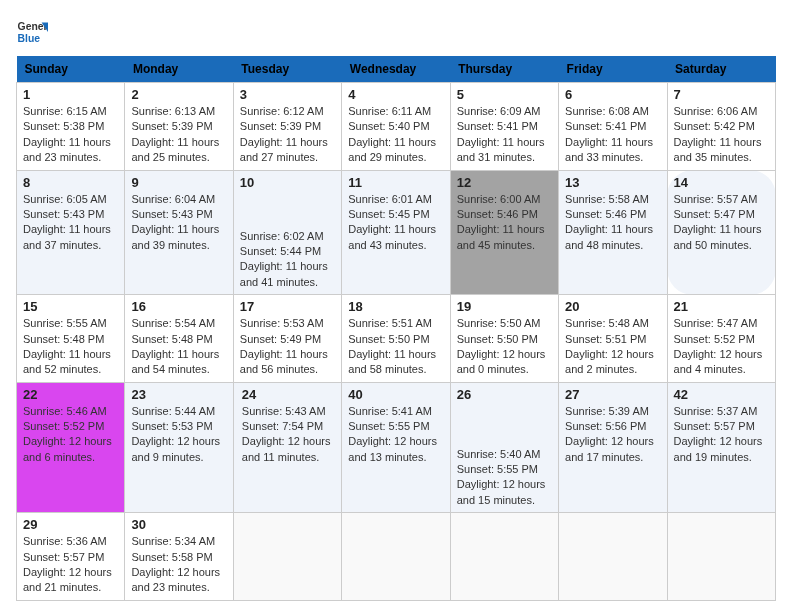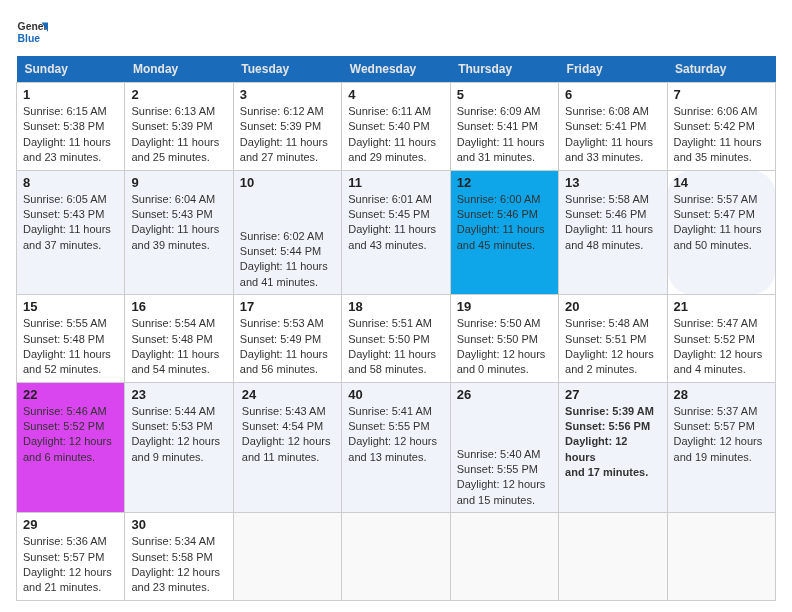--- a/index.html
+++ b/index.html
@@ -37,21 +37,21 @@
       font-size: 14px;
       color: #555;
     }
     .calendar-table {
       width: 100%;
       border-collapse: collapse;
       font-size: 10.5px;
     }
     .calendar-table th {
       background-color: #1a6bba;
-      color: #e5e5e5;
+      color: #000000;
       text-align: left;
       padding: 6px 8px;
       font-size: 12px;
       font-weight: bold;
     }
     .calendar-table td {
       border: 1px solid #ccc;
       vertical-align: top;
       padding: 4px 6px;
       width: calc(100% / 7);
@@ -180,21 +180,21 @@
 Daylight: 11 hours
 and 41 minutes.</div>
         </td>
         <td style="background-color: rgb(240, 244, 250);">
           <span class="day-number">11</span>
           <div class="day-info" style="white-space: pre-line;">Sunrise: 6:01 AM
 Sunset: 5:45 PM
 Daylight: 11 hours
 and 43 minutes.</div>
         </td>
-        <td style="background-color: #0ea5e9;">
+        <td style="background-color: #a3a3a3;">
           <span class="day-number">12</span>
           <div class="day-info" style="white-space: pre-line;">Sunrise: 6:00 AM
 Sunset: 5:46 PM
 Daylight: 11 hours
 and 45 minutes.</div>
         </td>
         <td style="background-color: rgb(240, 244, 250);">
           <span class="day-number">13</span>
           <div class="day-info" style="white-space: pre-line;">Sunrise: 5:58 AM
 Sunset: 5:46 PM
@@ -271,47 +271,47 @@
         <td style="background-color: rgb(240, 244, 250);">
           <span class="day-number">23</span>
           <div class="day-info" style="white-space: pre-line;">Sunrise: 5:44 AM
 Sunset: 5:53 PM
 Daylight: 12 hours
 and 9 minutes.</div>
         </td>
         <td style="background-color: rgb(240, 244, 250); padding-left: 8px;">
           <span class="day-number">24</span>
           <div class="day-info" style="white-space: pre-line;">Sunrise: 5:43 AM
-Sunset: 4:54 PM
+Sunset: 7:54 PM
 Daylight: 12 hours
 and 11 minutes.</div>
         </td>
         <td style="background-color: rgb(240, 244, 250);">
           <span class="day-number">40</span>
           <div class="day-info" style="white-space: pre-line;">Sunrise: 5:41 AM
 Sunset: 5:55 PM
 Daylight: 12 hours
 and 13 minutes.</div>
         </td>
         <td style="background-color: rgb(240, 244, 250);">
           <span class="day-number">26</span>
           <div class="day-info" style="white-space: pre-line; margin-top: 45px;">Sunrise: 5:40 AM
 Sunset: 5:55 PM
 Daylight: 12 hours
 and 15 minutes.</div>
         </td>
         <td style="background-color: rgb(240, 244, 250);">
           <span class="day-number">27</span>
-          <div class="day-info" style="white-space: pre-line; font-weight: bold;">Sunrise: 5:39 AM
+          <div class="day-info" style="white-space: pre-line;">Sunrise: 5:39 AM
 Sunset: 5:56 PM
 Daylight: 12 hours
 and 17 minutes.</div>
         </td>
         <td style="background-color: rgb(240, 244, 250);">
-          <span class="day-number">28</span>
+          <span class="day-number">42</span>
           <div class="day-info" style="white-space: pre-line;">Sunrise: 5:37 AM
 Sunset: 5:57 PM
 Daylight: 12 hours
 and 19 minutes.</div>
         </td>
       </tr>
       <tr>
         <td>
           <span class="day-number">29</span>
           <div class="day-info" style="white-space: pre-line;">Sunrise: 5:36 AM

